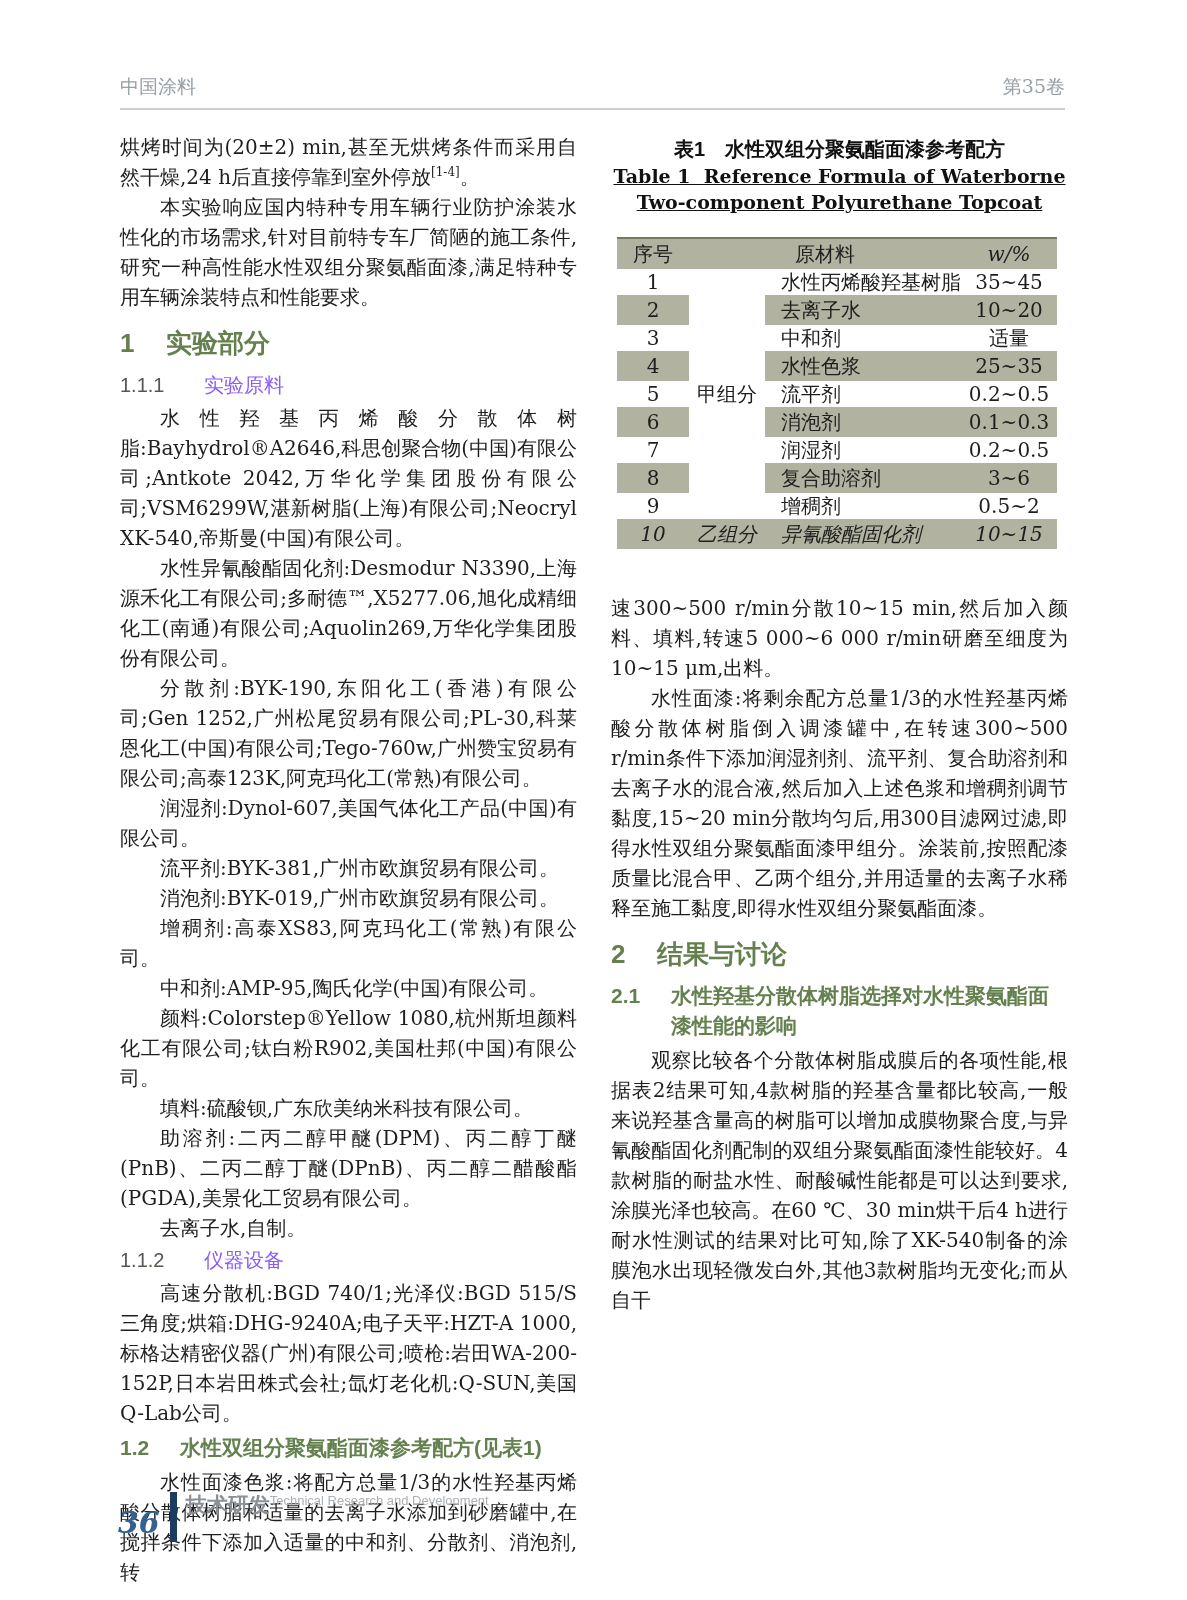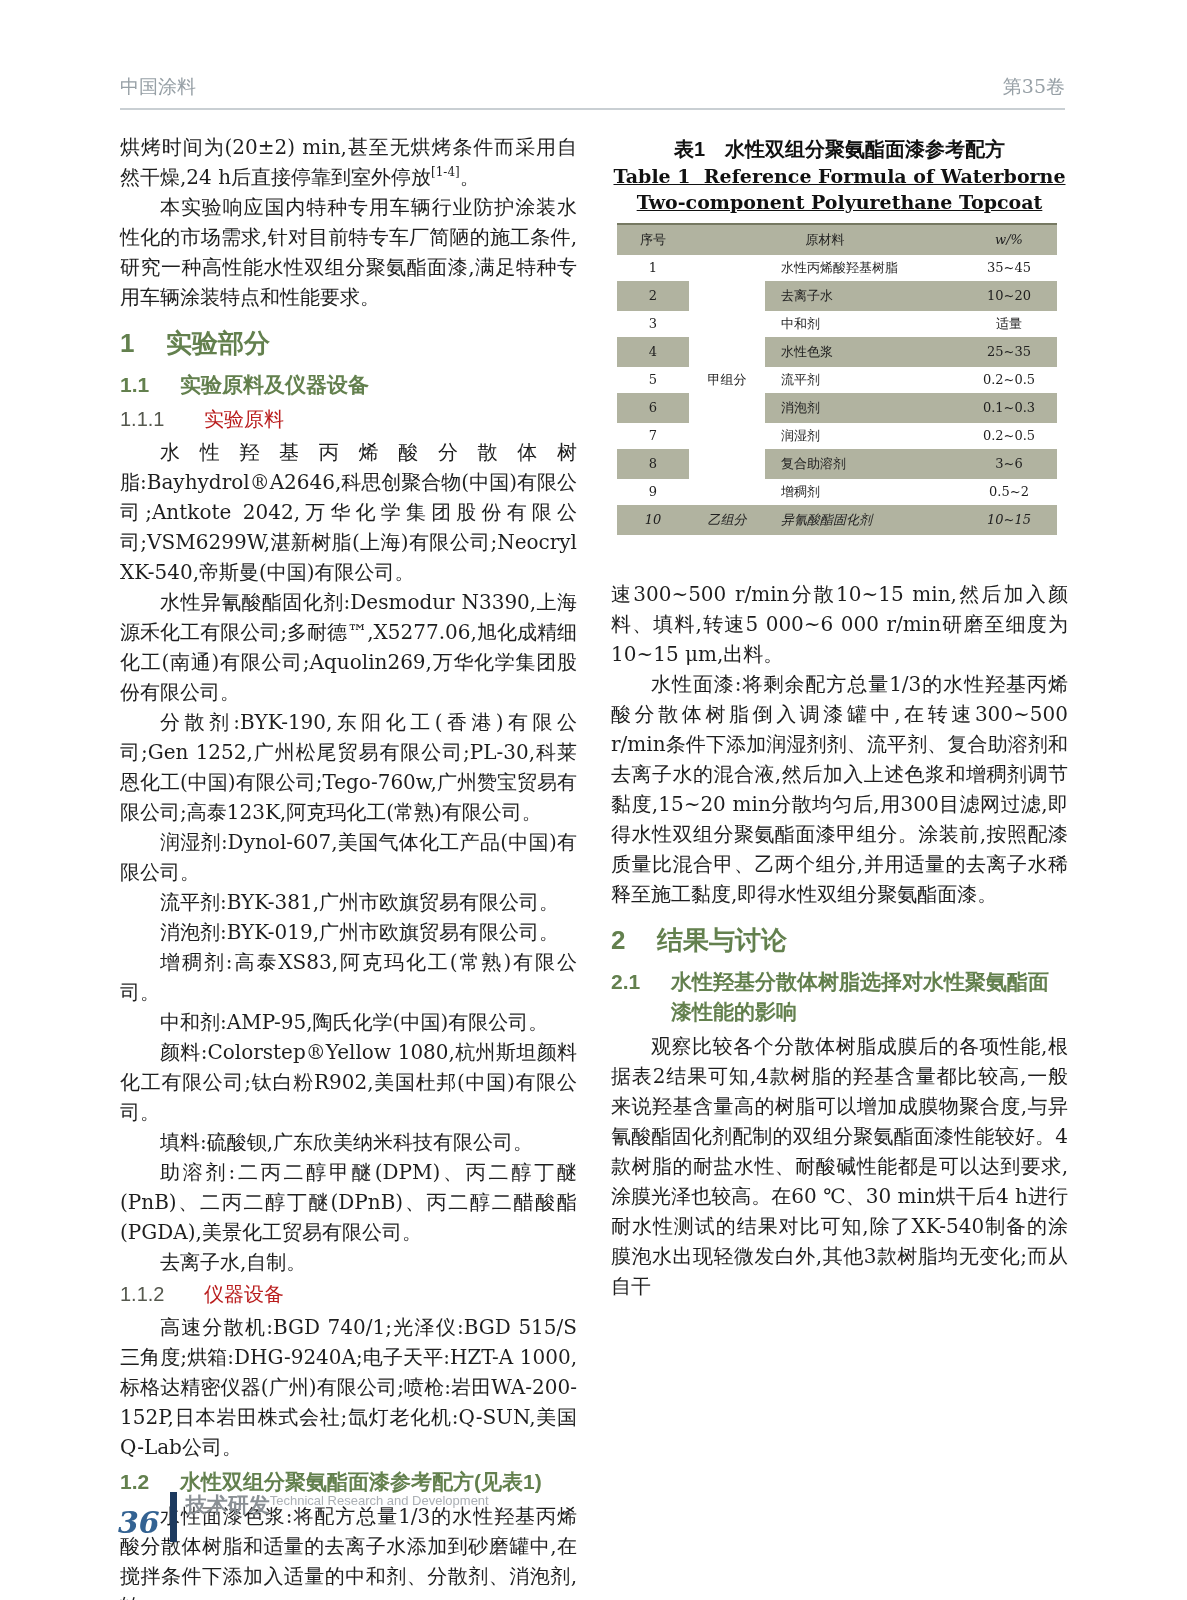--- a/index.html
+++ b/index.html
@@ -27,29 +27,29 @@
   
   .hsec { display:flex; font-family:"Liberation Sans",sans-serif; font-weight:bold;
           color:#63804e; font-size:26px; line-height:30px; margin:16px 0 12px; text-align:left;}
   .hsec .num { flex:0 0 46px; }
   .hsub { display:flex; font-family:"Liberation Sans",sans-serif; font-weight:bold;
           color:#63804e; font-size:21px; line-height:30px; margin:5px 0 4px; text-align:left;}
   .hsub .num { flex:0 0 60px; }
   .hsub .tit { flex:1; }
   .h3 { display:flex; font-size:20px; line-height:31px; margin:2px 0; text-align:left;}
   .h3 .num { flex:0 0 84px; font-family:"Liberation Sans",sans-serif; color:#55584e; }
-  .h3 .tit { color:#b91c1c;text-align:center; }
+  .h3 .tit { color:#8b5cf6;text-align:center; }
 
   
   .tblwrap { margin-top:4px; }
   .tcap-zh { text-align:center; font-family:"Liberation Sans",sans-serif; font-weight:bold;
              font-size:20px; line-height:27px; color:#111; white-space:pre-wrap; }
   .tcap-en { text-align:center; font-weight:bold; font-size:19px; line-height:26px;
              color:#111; white-space:pre-wrap;text-decoration:underline; }
-  .ftable { width:440px; margin:8px auto 0 6px; font-size:13px; }
+  .ftable { width:440px; margin:22px auto 0 6px; font-size:20px; }
   .trow { display:grid; grid-template-columns:72px 76px 196px 96px; height:28px; align-items:center; }
   .trow.head { background:#b1b3a0; border-top:2px solid #767962; height:30px; }
   .trow.head .hc { background:#b1b3a0; }
   .trow:last-child { border-bottom:2px solid #f97316;font-style:italic; }
   .cell { height:100%; display:flex; align-items:center; }
   .c-no, .c-comp, .c-w { justify-content:center; }
   .c-mat { justify-content:flex-start; padding-left:16px; }
   .trow.shaded .c-no, .trow.shaded .c-mat, .trow.shaded .c-w { background:#b1b3a0; }
   .trow.full .c-comp { background:#b1b3a0; }
   .hc-mat { grid-column:2 / span 2; justify-content:center; padding-left:0; }
@@ -81,24 +81,20 @@
   <div class="cols">
 
     <div class="col">
       <p class="p noind"><span>烘烤时间为(20±2) min,甚至无烘烤条件而采用自然干燥,24 h后直接停靠到室外停放</span><sup>[1-4]</sup><span>。</span></p>
       <p class="p">本实验响应国内特种专用车辆行业防护涂装水性化的市场需求,针对目前特专车厂简陋的施工条件,研究一种高性能水性双组分聚氨酯面漆,满足特种专用车辆涂装特点和性能要求。</p>
 
       <div class="hsec">
         <span class="num">1</span>
         <span class="tit">实验部分</span>
       </div>
-      <div class="hsub">
-        <span class="num">1.1</span>
-        <span class="tit">实验原料及仪器设备</span>
-      </div>
       <div class="h3">
         <span class="num">1.1.1</span>
         <span class="tit">实验原料</span>
       </div>
 
       <p class="p">水性羟基丙烯酸分散体树脂:Bayhydrol®A2646,科思创聚合物(中国)有限公司;Antkote 2042,万华化学集团股份有限公司;VSM6299W,湛新树脂(上海)有限公司;Neocryl XK-540,帝斯曼(中国)有限公司。</p>
       <p class="p">水性异氰酸酯固化剂:Desmodur N3390,上海源禾化工有限公司;多耐德™,X5277.06,旭化成精细化工(南通)有限公司;Aquolin269,万华化学集团股份有限公司。</p>
       <p class="p">分散剂:BYK-190,东阳化工(香港)有限公司;Gen 1252,广州松尾贸易有限公司;PL-30,科莱恩化工(中国)有限公司;Tego-760w,广州赞宝贸易有限公司;高泰123K,阿克玛化工(常熟)有限公司。</p>
       <p class="p">润湿剂:Dynol-607,美国气体化工产品(中国)有限公司。</p>
       <p class="p">流平剂:BYK-381,广州市欧旗贸易有限公司。</p>

